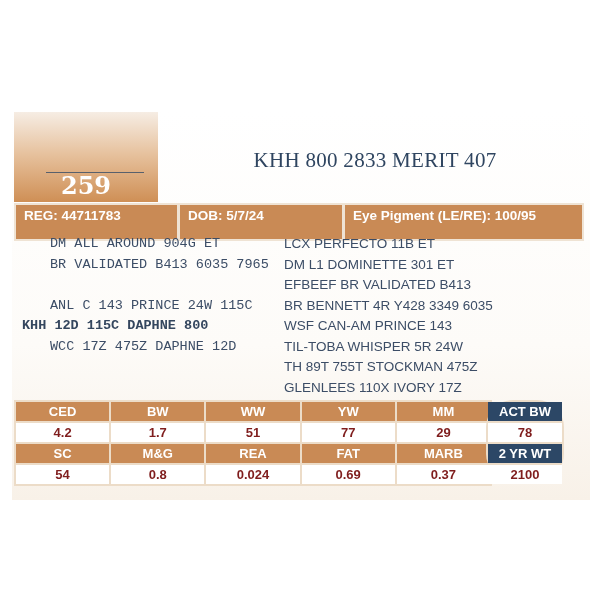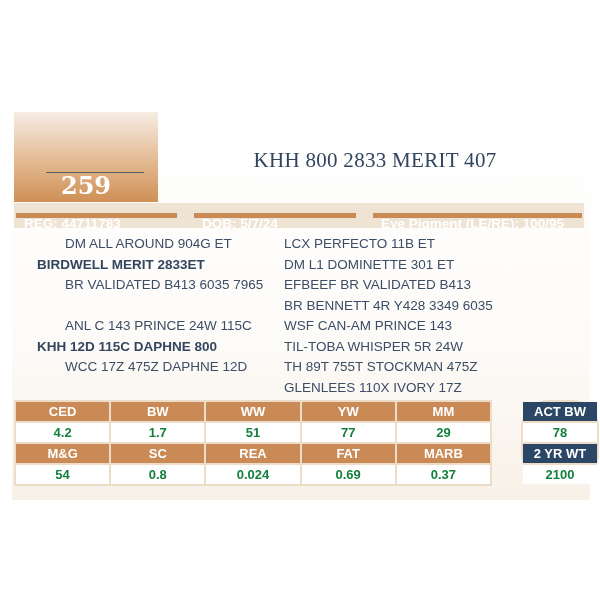--- a/index.html
+++ b/index.html
@@ -12,33 +12,33 @@
   .logo-text { position:absolute; left:22px; top:10px; width:100px; text-align:center;
                font-family:"DejaVu Serif", serif; font-style:italic; font-size:13px; color:#36465f;
                line-height:13px; letter-spacing:0.5px; }
   .logo-line { position:absolute; left:32px; top:60px; width:98px; height:1px; background:#58606c; }
   .lot-num { position:absolute; left:0; top:59px; width:144px; text-align:center;
              font-family:"DejaVu Serif", serif; font-weight:bold; font-size:24px; color:#ffffff; }
   .title { position:absolute; left:160px; top:148px; width:430px; text-align:center;
            font-family:"Liberation Serif", serif; font-size:21px; color:#2f4560; letter-spacing:0.3px; }
   .subtitle { position:absolute; left:160px; top:180px; width:430px; text-align:center;
               font-family:"Liberation Serif", serif; font-size:13px; color:#2f4560;margin-top:26px; }
-  .info-bar { position:absolute; left:14px; top:203px; width:570px; height:25px; background:#efe3d4;
-              display:flex; gap:17px; padding:10px 2px; box-sizing:border-box; }
+  .info-bar { position:absolute; left:14px; top:203px; width:570px; height:38px; background:#efe3d4;
+              display:flex; gap:3px; padding:2px 2px; box-sizing:border-box; }
   .info-cell { background:#c98a55; color:#fff; font-family:"Liberation Sans", sans-serif; font-weight:bold;
                font-size:13.5px; line-height:21px; padding-left:8px; box-sizing:border-box; white-space:nowrap; }
   .ped { position:absolute; top:234px; font-family:"Liberation Sans", sans-serif; font-size:13.5px; color:#3c4d66; }
   .ped div { height:20.5px; line-height:20.5px; white-space:nowrap; }
   .ped .ind { padding-left:28px; }
   .ped .bold { font-weight:bold; color:#34465e; }
   .epd-wrap { position:absolute; left:14px; top:400px; width:478px; height:86px; background:#ecdcc8; padding:2px; box-sizing:border-box; }
   .epd-grid { display:grid; grid-template-columns:repeat(5, 1fr); gap:2px; }
   .h { background:#c98a55; color:#fff; text-align:center; font-family:"Liberation Sans", sans-serif; font-weight:bold; font-size:13px; height:19px; line-height:19px; }
-  .v { background:#ffffff; color:#15803d; text-align:center; font-family:"Liberation Sans", sans-serif; font-weight:bold; font-size:13px; height:19px; line-height:19px; }
-  .act-wrap { position:absolute; left:521px; top:400px; width:78px; height:81px; background:#ecdcc8; padding:2px; box-sizing:border-box;border-radius:27px; }
+  .v { background:#ffffff; color:#7f1d1d; text-align:center; font-family:"Liberation Sans", sans-serif; font-weight:bold; font-size:13px; height:19px; line-height:19px; }
+  .act-wrap { position:absolute; left:486px; top:400px; width:78px; height:81px; background:#ecdcc8; padding:2px; box-sizing:border-box;border-radius:27px; }
   .act-wrap .h { background:#2c4766; }
   .act-grid { display:grid; grid-template-columns:1fr; gap:2px; }
 </style>
 </head>
 <body>
 
 <div class="card"></div>
 
 <div class="logo-box">
   <div class="logo-line"></div>
@@ -47,23 +47,22 @@
 
 <div class="title">KHH 800 2833 MERIT 407</div>
 <div class="subtitle">{HYP,DBP}</div>
 
 <div class="info-bar">
   <div class="info-cell" style="width:161px">REG: 44711783</div>
   <div class="info-cell" style="width:162px">DOB: 5/7/24</div>
   <div class="info-cell" style="flex:1">Eye Pigment (LE/RE): 100/95</div>
 </div>
 
-<div class="ped" style="left:37px;">
+<div class="ped" style="left:22px;font-family:Liberation Mono, monospace;">
   <div class="ind">DM ALL AROUND 904G ET</div>
-  <div class="bold">BIRDWELL MERIT 2833ET</div>
   <div class="ind">BR VALIDATED B413 6035 7965</div>
   <div></div>
   <div class="ind">ANL C 143 PRINCE 24W 115C</div>
   <div class="bold">KHH 12D 115C DAPHNE 800</div>
   <div class="ind">WCC 17Z 475Z DAPHNE 12D</div>
 </div>
 
 <div class="ped" style="left:284px;">
   <div>LCX PERFECTO 11B ET</div>
   <div>DM L1 DOMINETTE 301 ET</div>
@@ -80,22 +79,22 @@
     <div class="h">CED</div>
     <div class="h">BW</div>
     <div class="h">WW</div>
     <div class="h">YW</div>
     <div class="h">MM</div>
     <div class="v">4.2</div>
     <div class="v">1.7</div>
     <div class="v">51</div>
     <div class="v">77</div>
     <div class="v">29</div>
+    <div class="h">SC</div>
     <div class="h">M&amp;G</div>
-    <div class="h">SC</div>
     <div class="h">REA</div>
     <div class="h">FAT</div>
     <div class="h">MARB</div>
     <div class="v">54</div>
     <div class="v">0.8</div>
     <div class="v">0.024</div>
     <div class="v">0.69</div>
     <div class="v">0.37</div>
   </div>
 </div>

